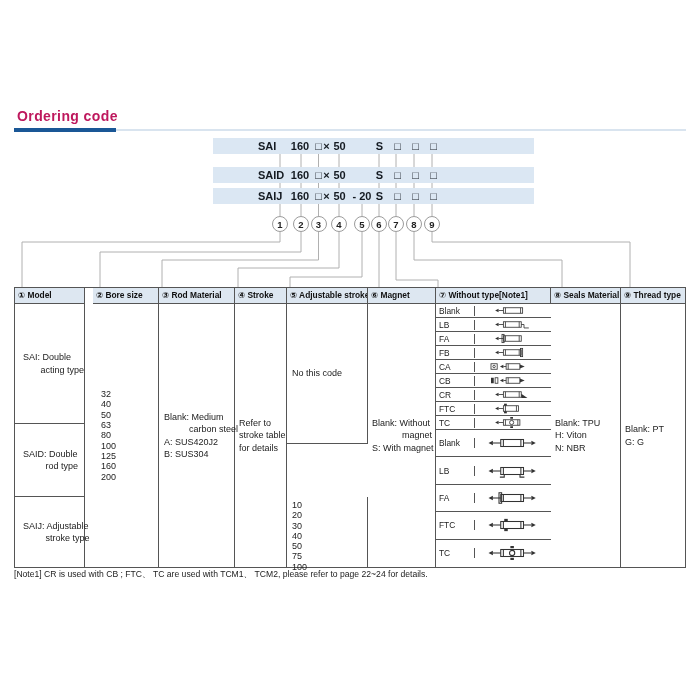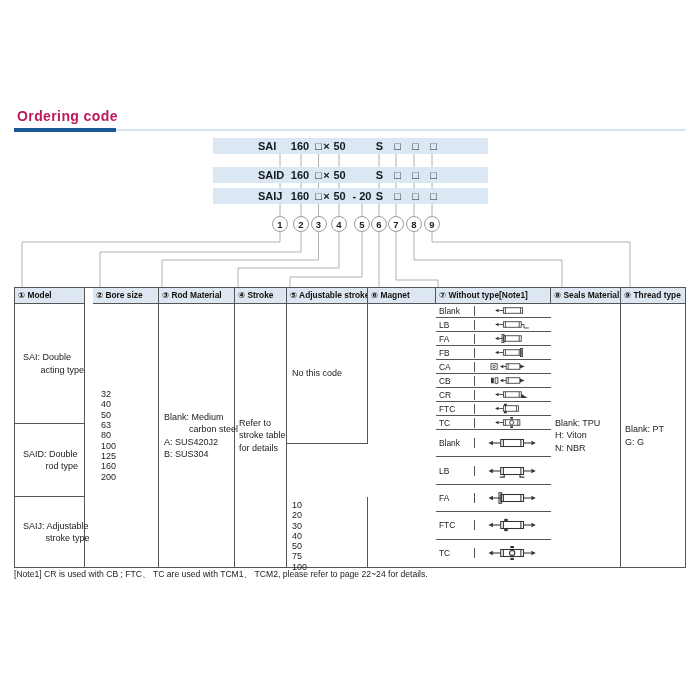--- a/index.html
+++ b/index.html
@@ -10,21 +10,21 @@
 
   
   #title{left:17px;top:108px;font-size:14px;font-weight:bold;letter-spacing:.4px;color:#be185d;z-index:2}
   #rule-dark{left:14px;top:128px;width:102px;height:4px;background:var(--accent_blue);z-index:2}
   #rule-light{left:116px;top:129px;width:570px;height:2px;background:var(--rule_light);z-index:2}
 
   
   #overlay{left:0;top:0;z-index:1}
 
   
-  .bar{left:213px;width:275px;height:16px;background:var(--bar_bg);z-index:2}
+  .bar{left:213px;width:321px;height:16px;background:var(--bar_bg);z-index:2}
   #bar1{top:138px}#bar2{top:167px}#bar3{top:188px}
   .bar span{position:absolute;top:0;line-height:16px;font-weight:bold;font-size:11px;color:#141a21;text-align:center;white-space:pre}
   .s-model{left:45px}
   .s-bore{left:76px;width:22px}
   .s-rod{left:100px;width:11px;font-size:9px;color:#3a4149}
   .s-times{left:109px;width:9px;font-size:10px}
   .s-stroke{left:118px;width:17px}
   .s-adj{left:137px;width:24px}
   .s-mag{left:162px;width:9px}
   .s-b7{left:180px;width:9px;font-size:9px;color:#3a4149}
@@ -182,20 +182,23 @@
 
     <div class="cell bodyc col5 adj-top pad5">No this code</div>
     <div class="cell bodyc col5 adj-bot pad5 num-list">10
 20
 30
 40
 50
 75
 100</div>
 
+    <div class="cell bodyc col6 full pad4">Blank: Without
+            magnet
+S: With magnet</div>
 
     <div class="cell" id="mountwrap">
       <div class="mrow mrow-s">
         <div class="mcode">Blank</div>
         <div class="micon">
             <svg viewBox="0 0 68 16" preserveAspectRatio="xMidYMid meet">
               <polygon points="8,8 13,5.5 13,10.5" fill="#333"></polygon>
               <line x1="13" y1="8" x2="20" y2="8" stroke="#333" stroke-width="1.2" fill="none"></line>
               <rect x="20" y="4" width="28" height="8" stroke="#333" stroke-width="1.2" fill="none"></rect>
               <line x1="23" y1="4" x2="23" y2="12" stroke="#333" stroke-width="1.2" fill="none"></line>

